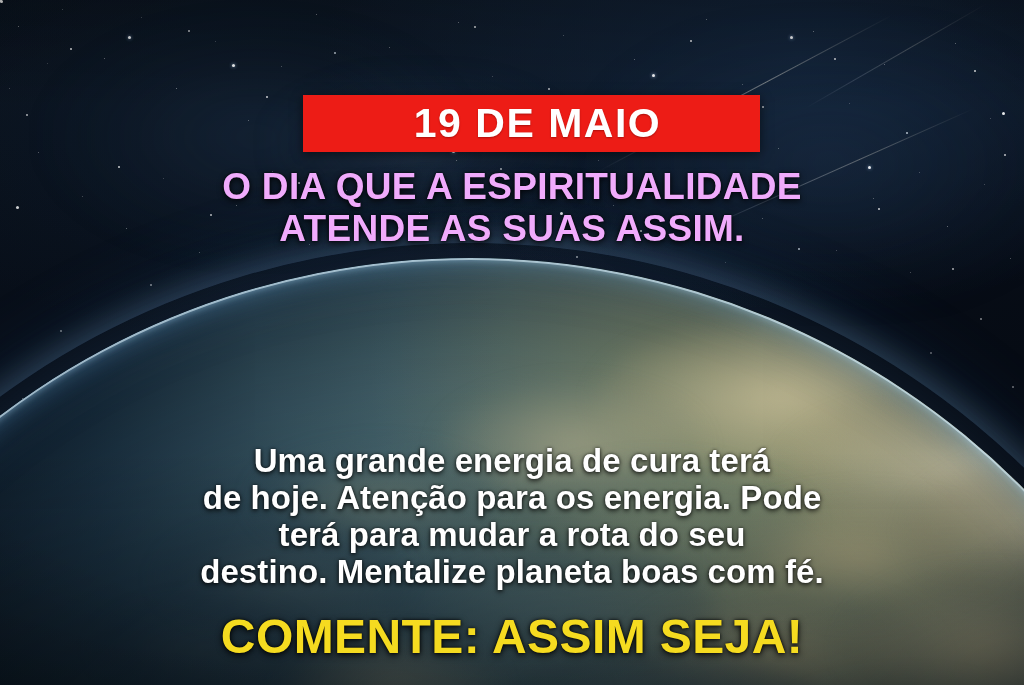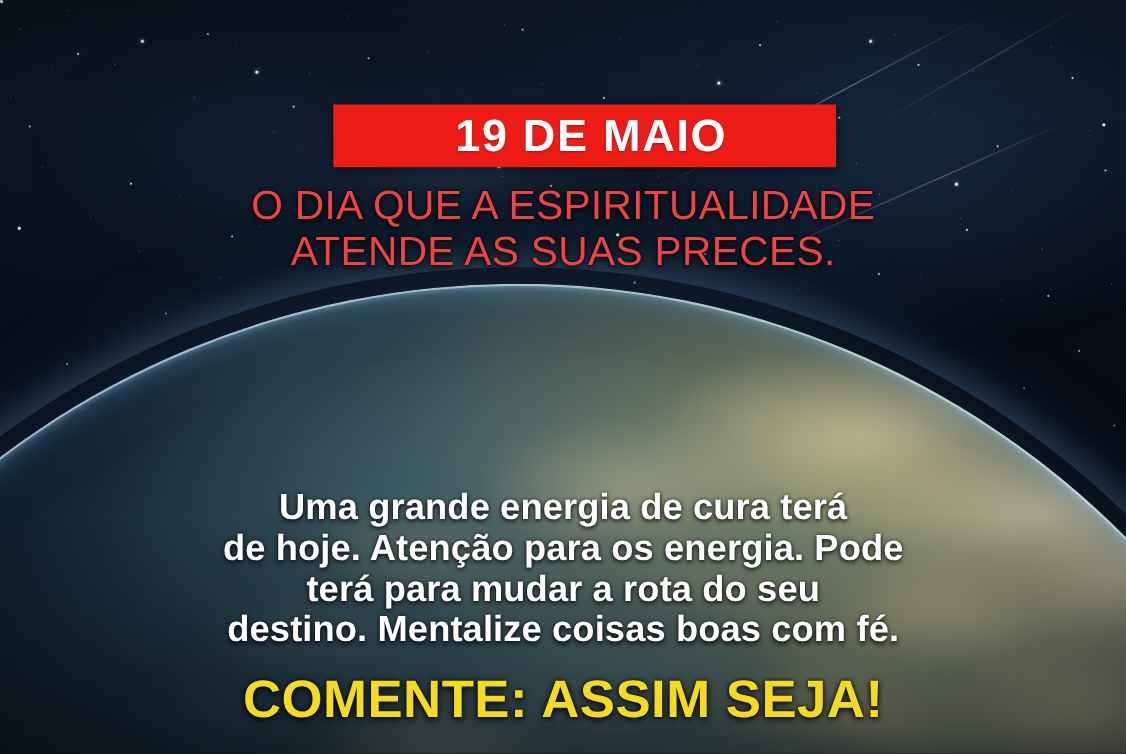--- a/index.html
+++ b/index.html
@@ -254,23 +254,23 @@
     white-space:nowrap;
     text-shadow:0 1px 2px rgba(90,0,0,.45);
     font-family:"Liberation Sans", sans-serif;
   }
 
   
   .headline {
     position:absolute;
     left:0; right:0; top:166px;
     text-align:center;
-    color:#ef4444;
+    color:#f0abfc;
     font-size:37px;
-    font-weight:normal;
+    font-weight:bold;
     line-height:1.14;
     letter-spacing:.3px;
     text-shadow:0 2px 6px rgba(0,0,0,.85), 0 0 2px rgba(0,0,0,.9);
     font-family:"Liberation Sans", sans-serif;
   }
   .headline .hl-line { display:block; white-space:nowrap; }
 
   
   .body-copy {
     position:absolute;
@@ -346,26 +346,26 @@
   <div class="vignette"></div>
 
   <div class="content">
 
     <div class="date-banner">
       <span class="date-text">19 DE MAIO</span>
     </div>
 
     <div class="headline">
       <span class="hl-line">O DIA QUE A ESPIRITUALIDADE</span>
-      <span class="hl-line">ATENDE AS SUAS PRECES.</span>
+      <span class="hl-line">ATENDE AS SUAS ASSIM.</span>
     </div>
 
     <div class="body-copy">
       <span class="bc-line">Uma grande energia de cura terá</span>
       <span class="bc-line">de hoje. Atenção para os energia. Pode</span>
       <span class="bc-line">terá para mudar a rota do seu</span>
-      <span class="bc-line">destino. Mentalize coisas boas com fé.</span>
+      <span class="bc-line">destino. Mentalize planeta boas com fé.</span>
     </div>
 
     <div class="cta">COMENTE: ASSIM SEJA!</div>
 
   </div>
 </div>
 
 </body></html>

